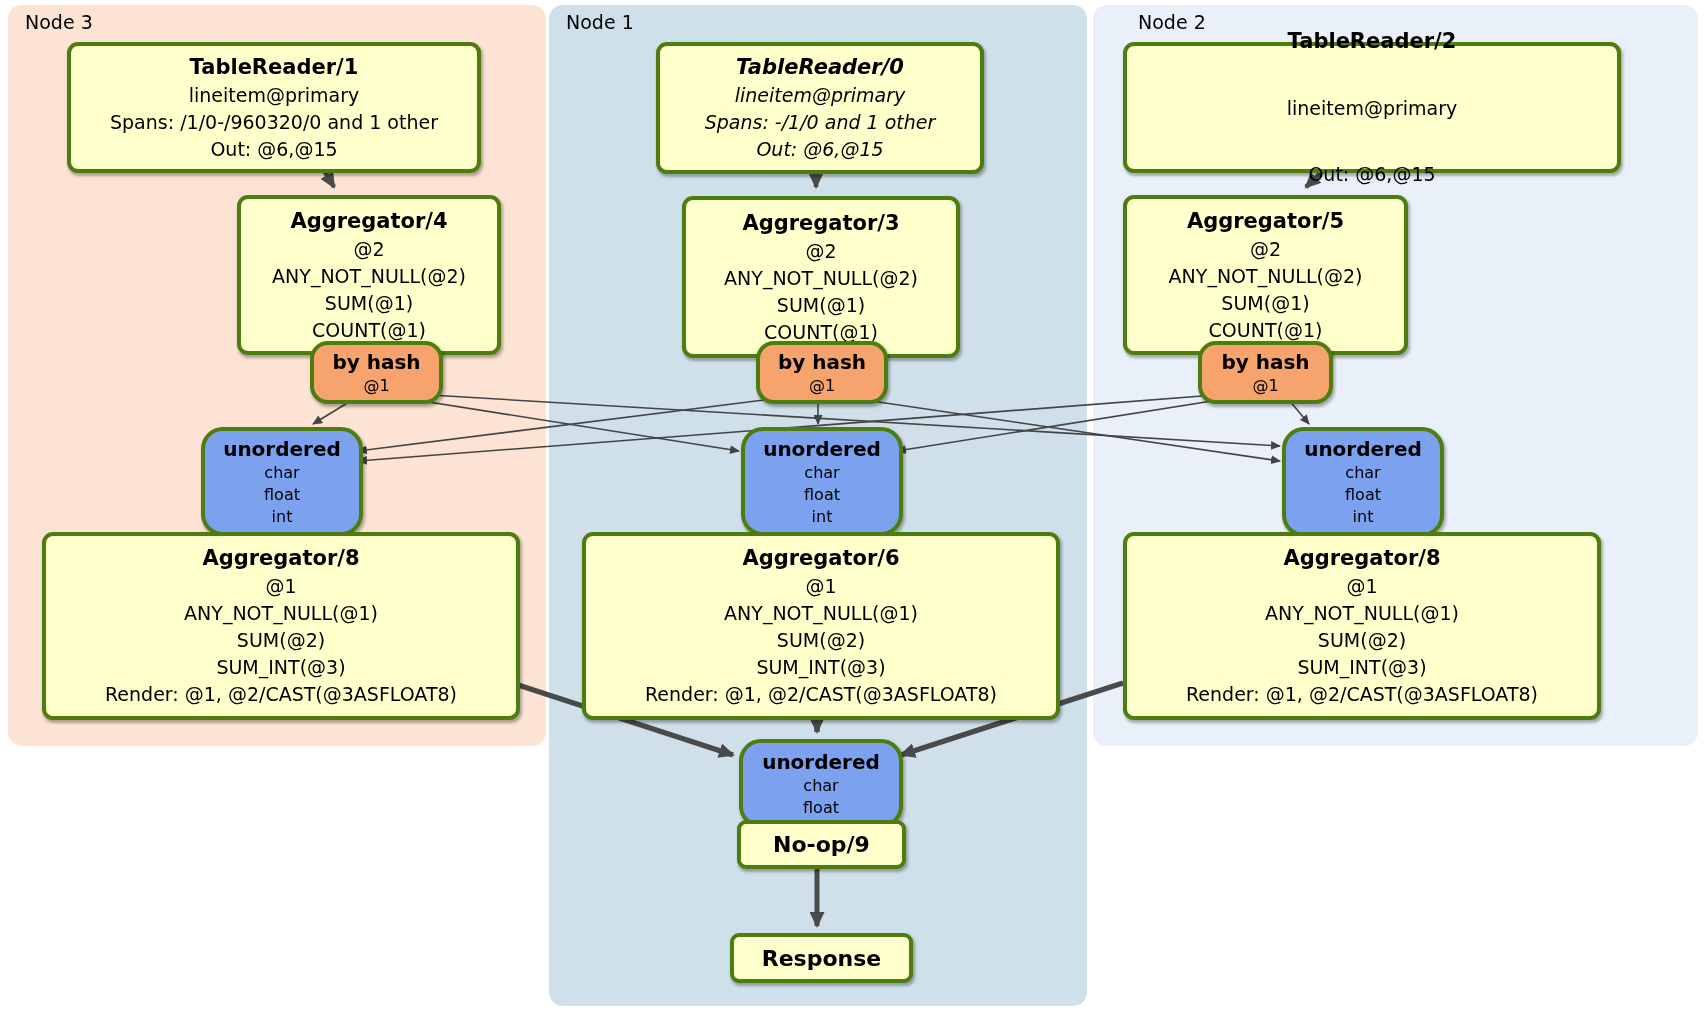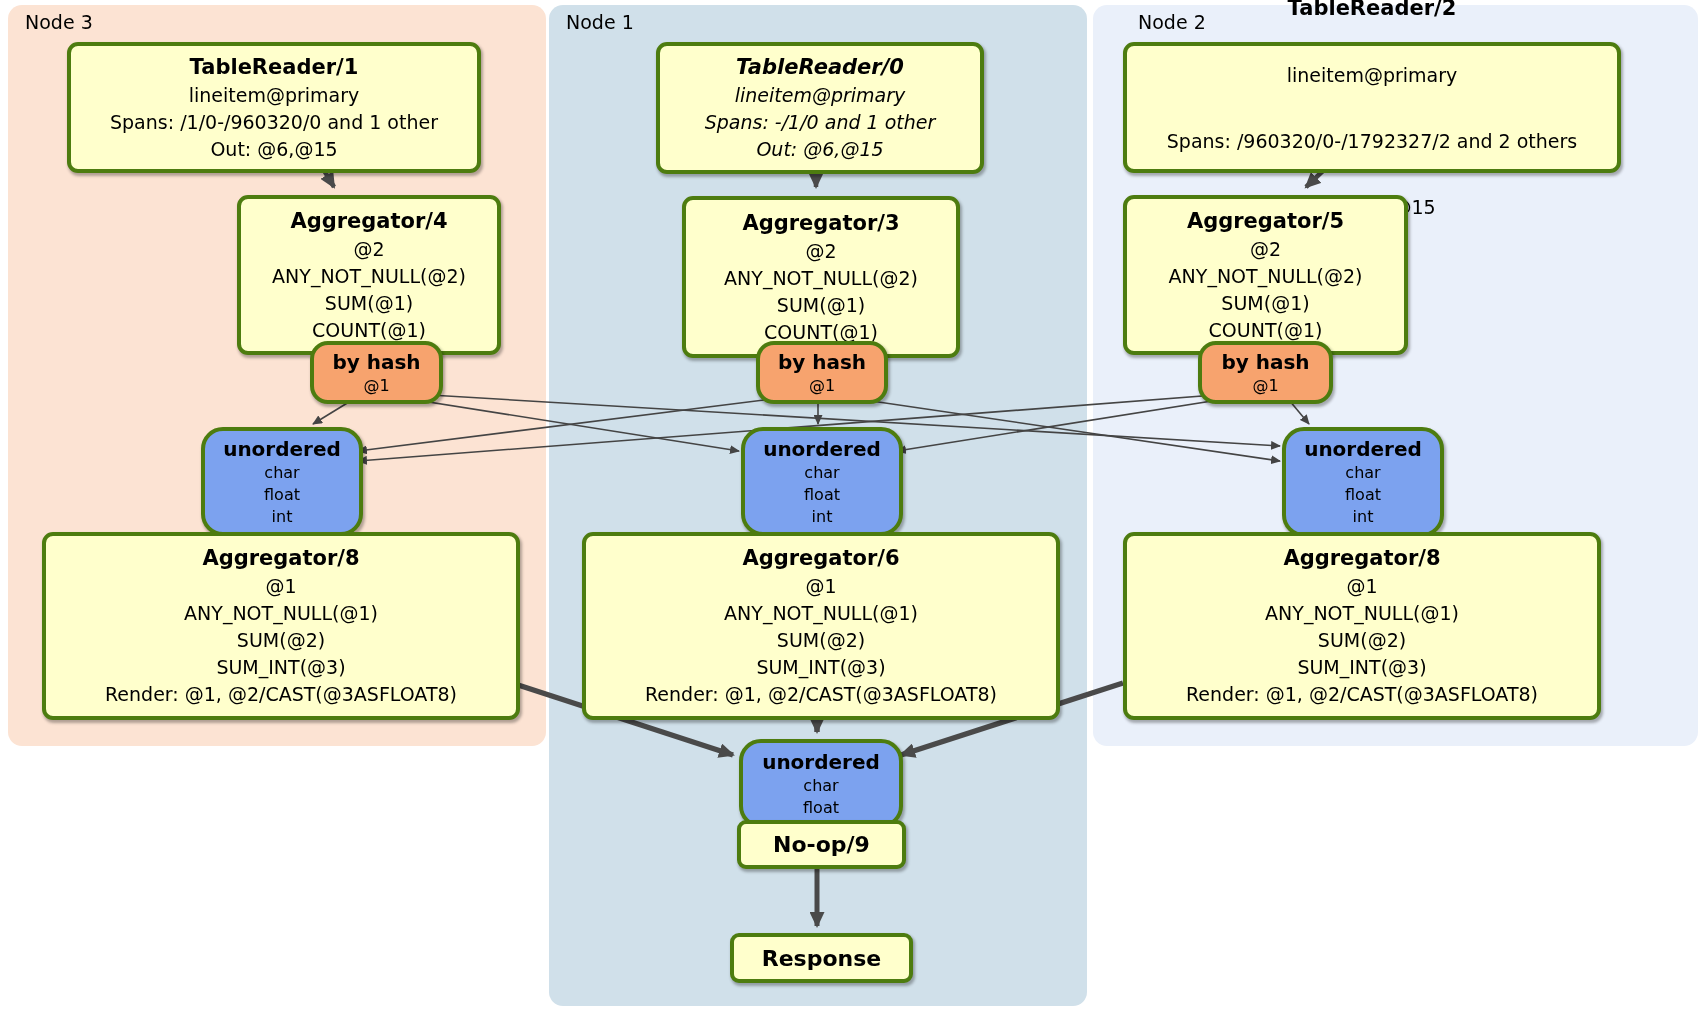--- a/index.html
+++ b/index.html
@@ -140,21 +140,20 @@
     <div class="line">@1</div>
     <div class="line">ANY_NOT_NULL(@1)</div>
     <div class="line">SUM(@2)</div>
     <div class="line">SUM_INT(@3)</div>
     <div class="line">Render: @1, @2/CAST(@3ASFLOAT8)</div>
   </div>
 
   <div class="box proc" style="left:1123px;top:42px;width:490px;height:123px;gap:39px;">
     <div class="title">TableReader/2</div>
     <div class="line">lineitem@primary</div>
-    <div class="line">Spans: /960320/0-/1792327/2 and 2 others</div>
     <div class="line">Out: @6,@15</div>
   </div>
 
   <div class="box proc" style="left:1123px;top:195px;width:277px;height:152px;">
     <div class="title">Aggregator/5</div>
     <div class="line">@2</div>
     <div class="line">ANY_NOT_NULL(@2)</div>
     <div class="line">SUM(@1)</div>
     <div class="line">COUNT(@1)</div>
   </div>

